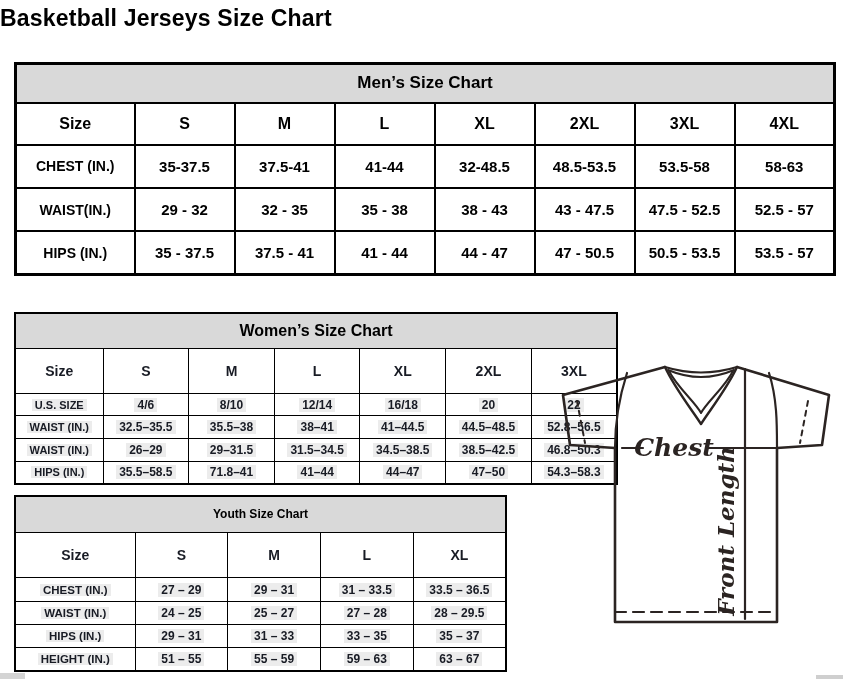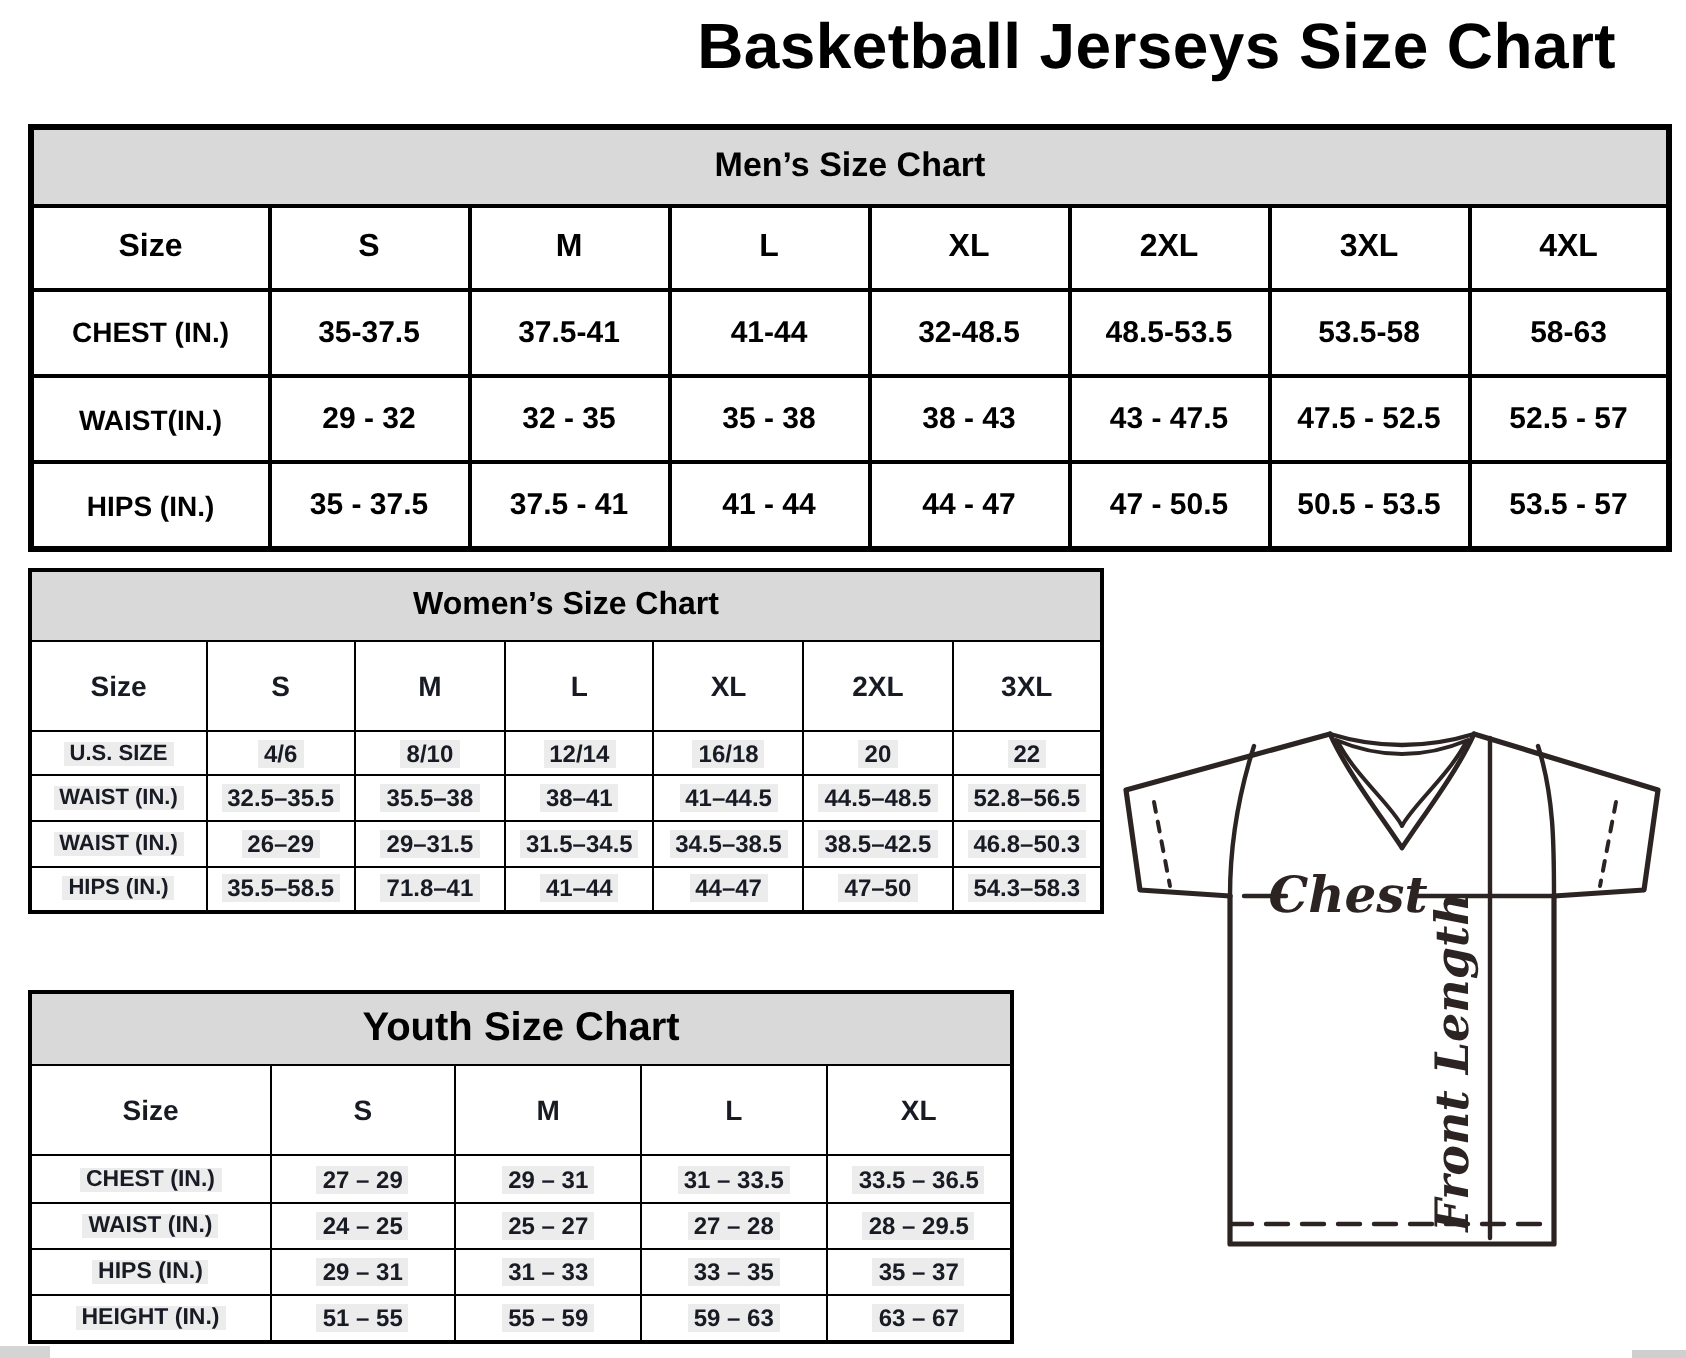--- a/index.html
+++ b/index.html
@@ -12,21 +12,21 @@
   html,body{width:843px;height:679px;}
   body{
     background:#ffffff;
     font-family:"Liberation Sans",sans-serif;
     overflow:hidden;
   }
   .page{position:relative;width:843px;height:679px;background:#fff;}
 
   .page-title{
     position:absolute;left:0;top:5px;width:808px;
-    text-align:right;font-size:32px;font-weight:bold;color:#000;
+    text-align:left;font-size:23px;font-weight:bold;color:#000;
     letter-spacing:0.2px;
   }
 
   table.size-table{
     position:absolute;border-collapse:collapse;table-layout:fixed;
     background:#fff;font-weight:bold;color:#000;
   }
   table.size-table th,table.size-table td{
     text-align:center;vertical-align:middle;padding:0;overflow:hidden;
     white-space:nowrap;
@@ -38,31 +38,31 @@
 
   
   #mens{left:14px;top:62px;width:822px;height:214px;border:3px solid var(--border-color);}
   #mens th,#mens td{border:2px solid var(--border-color);}
   #mens tr.title-row th{height:39px;font-size:17px;}
   #mens tr.head-row th{height:42px;font-size:16px;}
   #mens tr.data-row{height:43px;font-size:15px;}
   #mens td.row-label{font-size:14px;}
 
   
-  #womens{left:14px;top:284px;width:538px;height:173px;border:2px solid var(--border-color);color:#181b24;}
+  #womens{left:14px;top:312px;width:604px;height:173px;border:2px solid var(--border-color);color:#181b24;}
   #womens th,#womens td{border:1.5px solid var(--border-color);}
   #womens tr.title-row th{height:34px;font-size:16px;}
   #womens tr.head-row th{height:44px;font-size:14px;}
   #womens tr.data-row{height:22px;font-size:12px;}
   #womens td.row-label{font-size:11px;}
 
   
   #youth{left:14px;top:495px;width:493px;height:177px;border:2px solid var(--border-color);color:#181b24;}
   #youth th,#youth td{border:1.5px solid var(--border-color);}
-  #youth tr.title-row th{height:36px;font-size:20px;margin-left:20px;}
+  #youth tr.title-row th{height:36px;font-size:12px;margin-left:20px;}
   #youth tr.head-row th{height:45px;font-size:14px;}
   #youth tr.data-row{height:23px;font-size:12px;}
   #youth td.row-label{font-size:11.5px;}
 
   
   #womens tr.data-row span,#youth tr.data-row span{
     background:var(--highlight-bg);padding:0 3px;
   }
 
   .jersey-diagram{position:absolute;left:556px;top:363px;width:284px;height:292px;}

